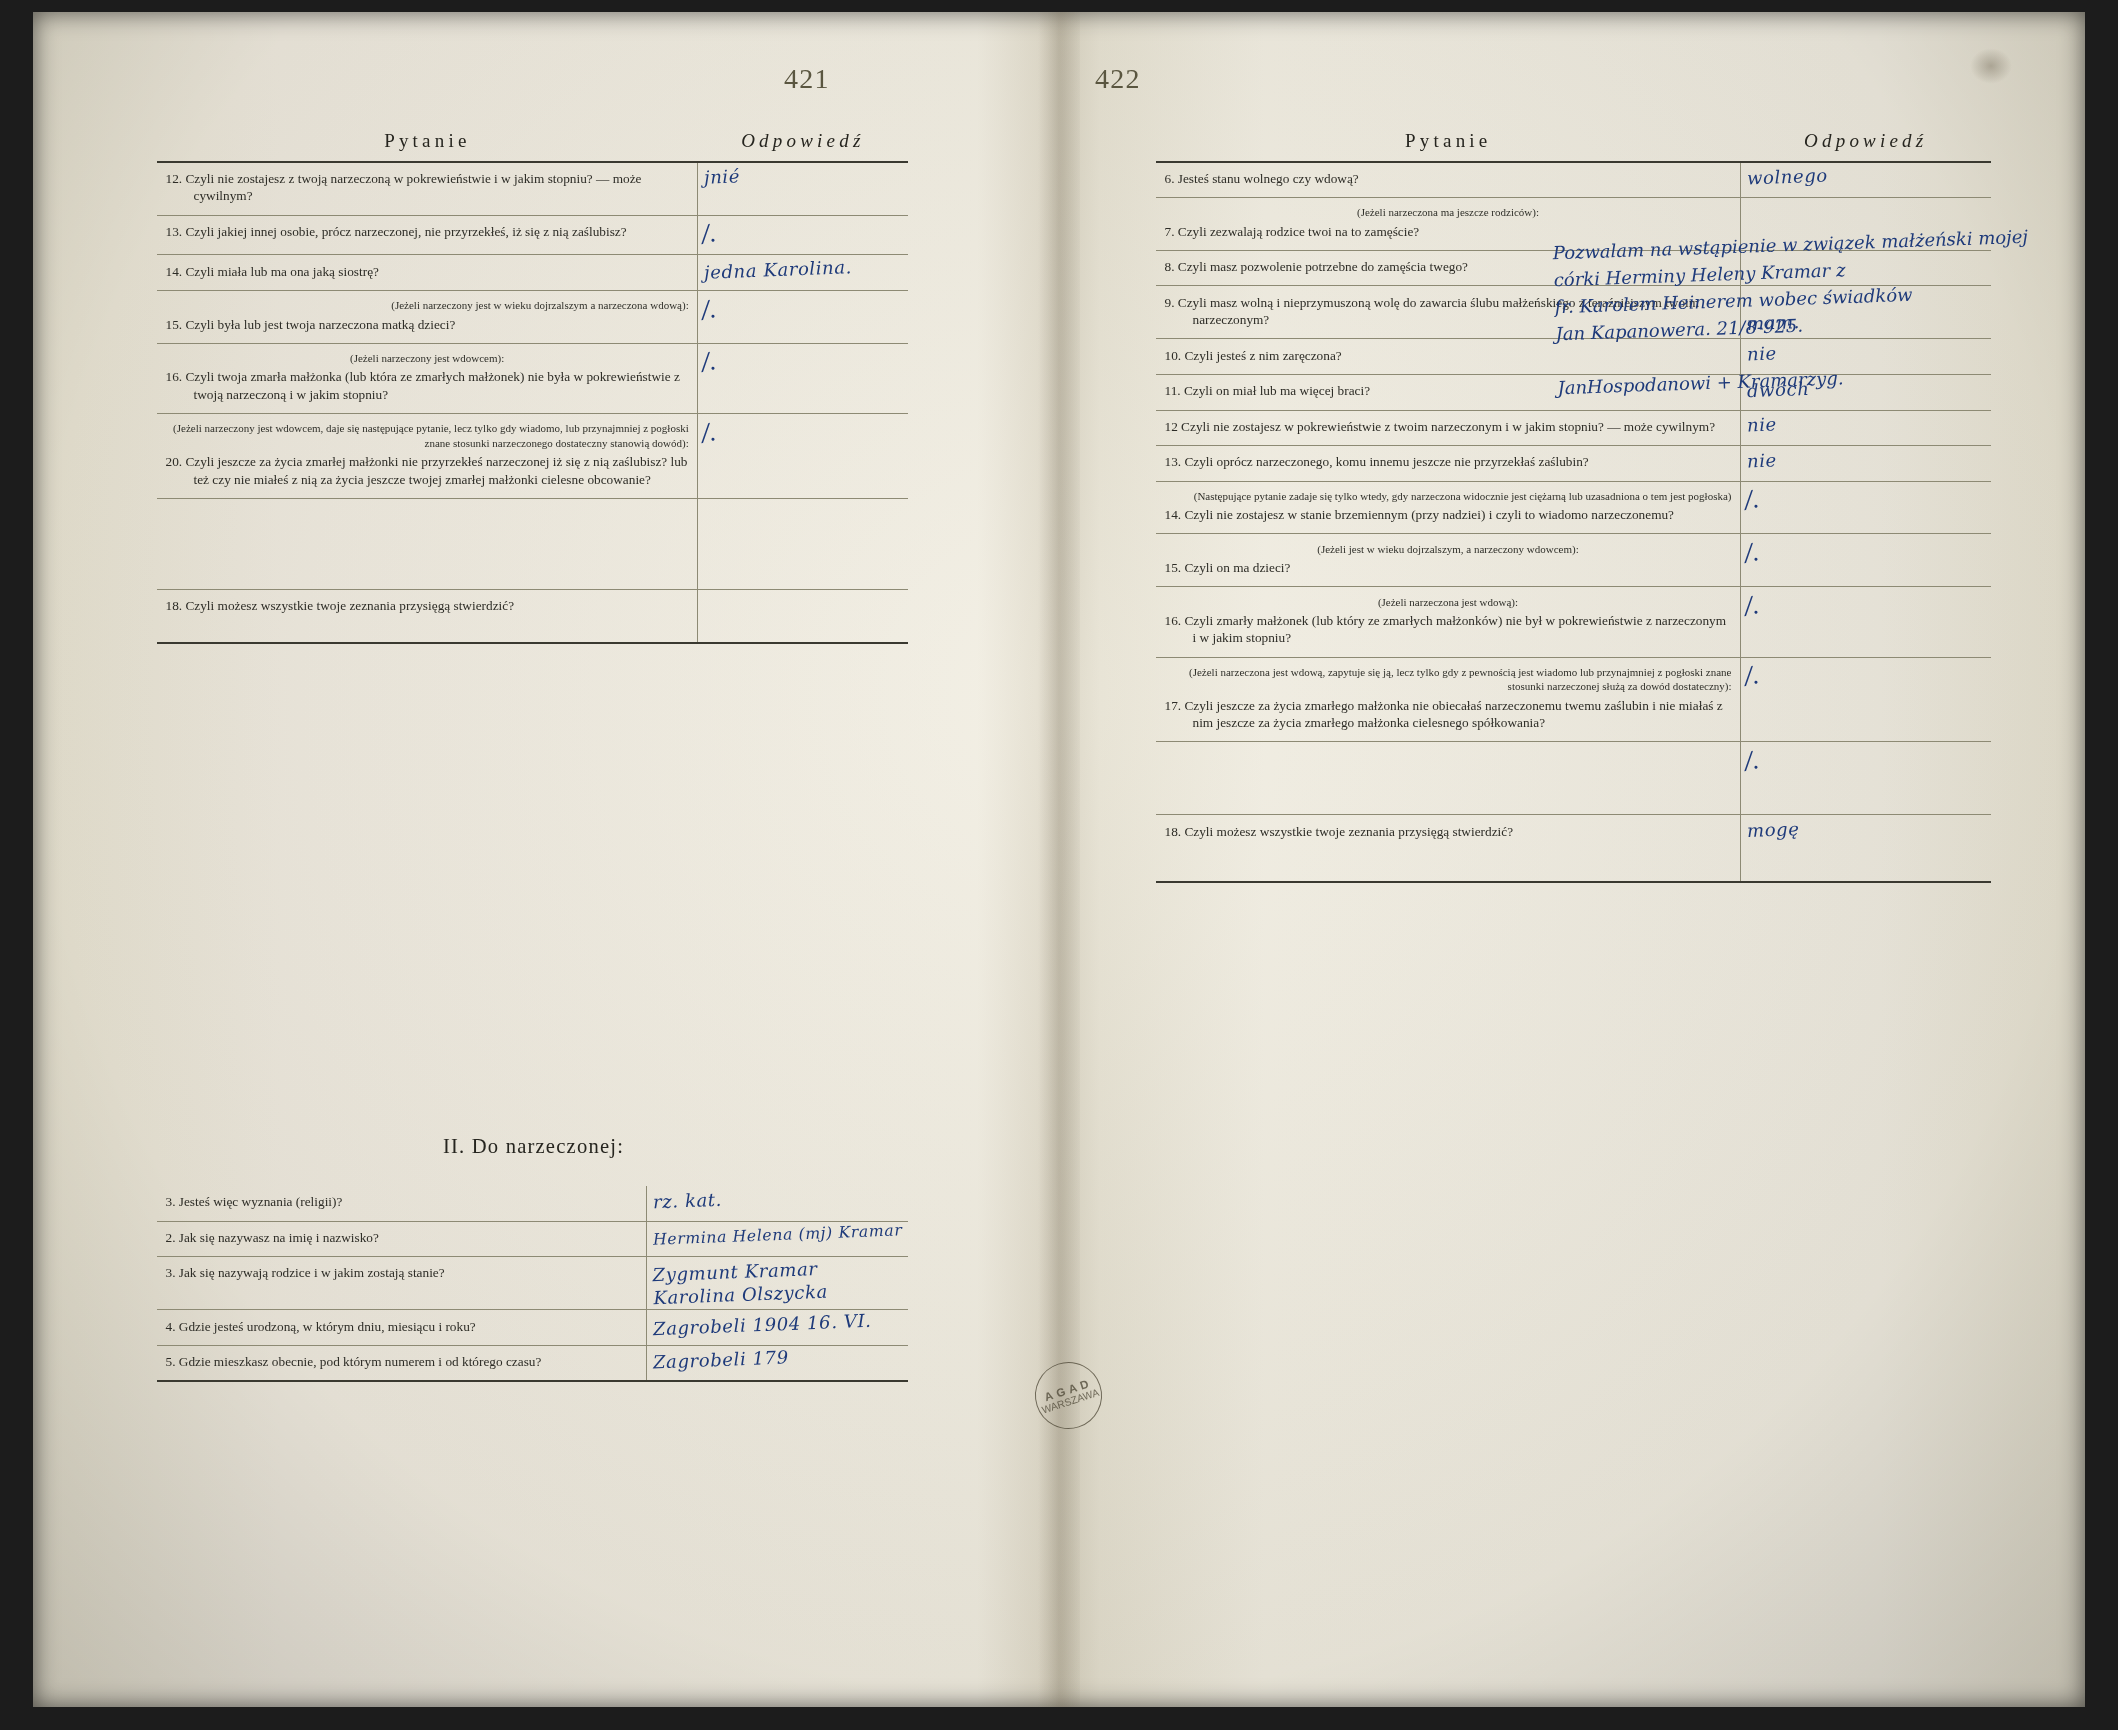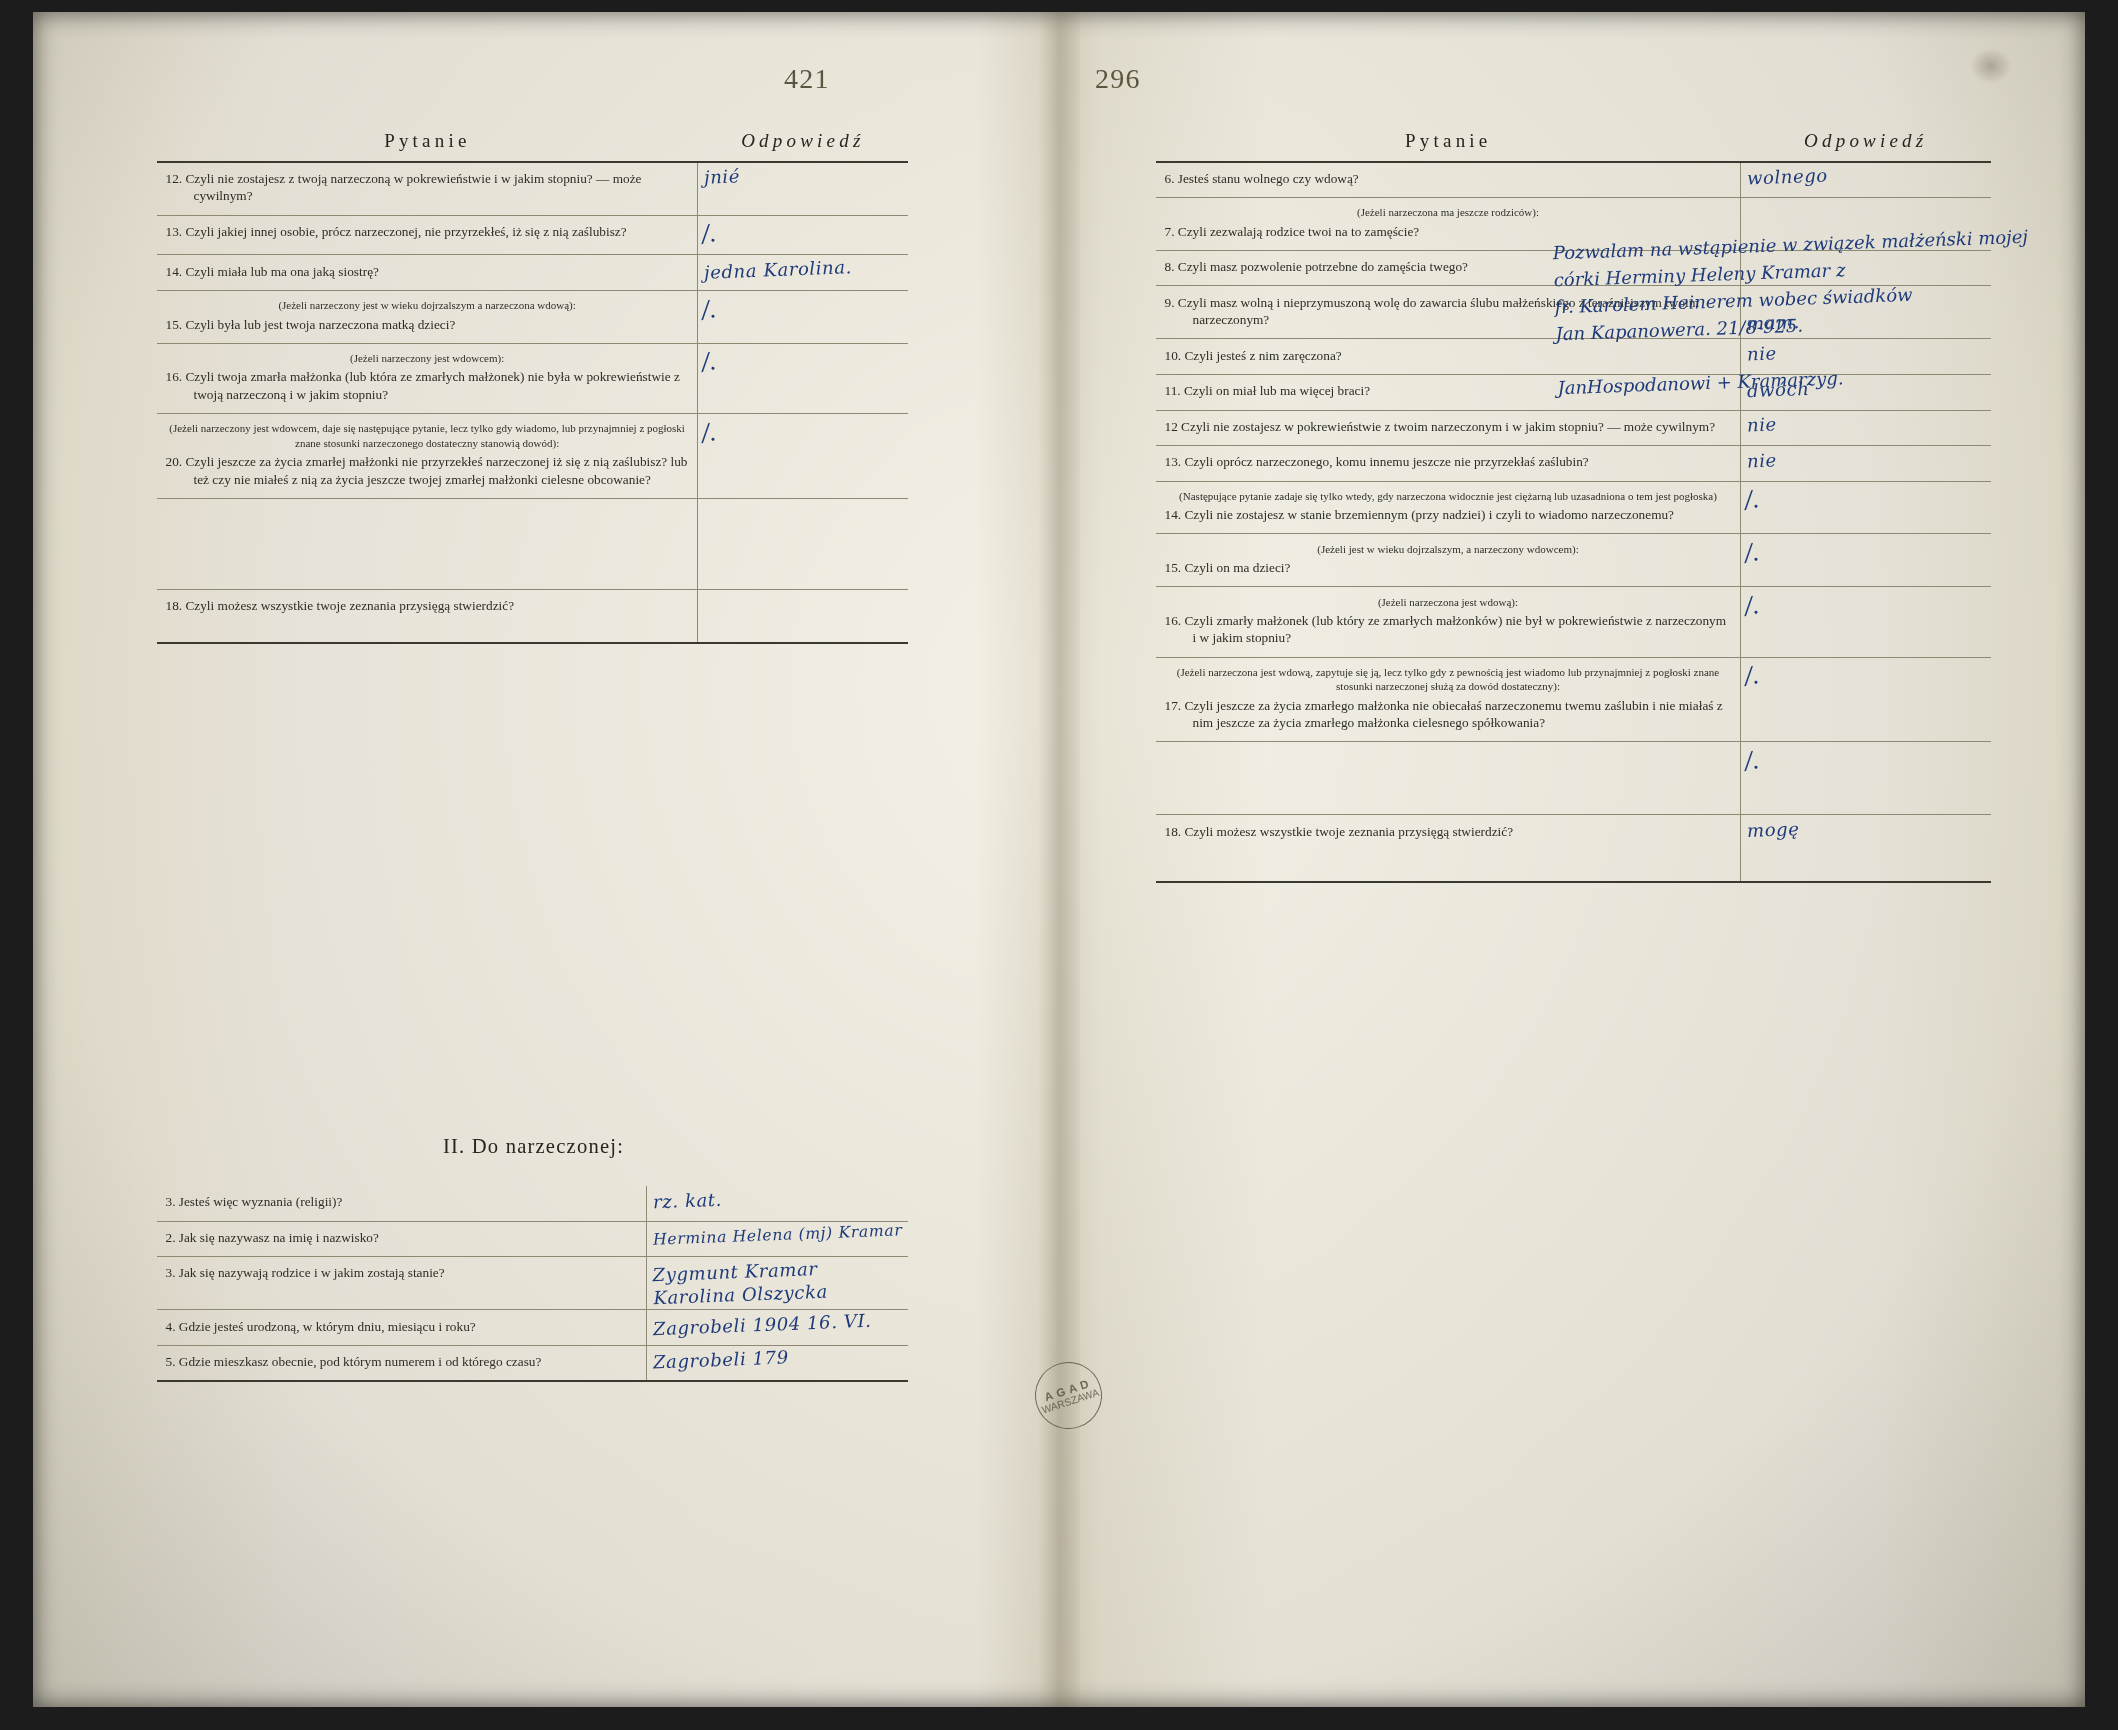--- a/index.html
+++ b/index.html
@@ -79,21 +79,21 @@
   table.form tr.last td{border-bottom:2.4px solid #3a3930;}
   .hang{display:block;padding-left:28px;text-indent:-28px;}
   .note{
     display:block;
     font-size:11px;
     text-align:center;
     padding-bottom:3px;
     line-height:1.3;
     color:#30302a;
   }
-  .note.left-note{text-align:center;}
+  .note.left-note{text-align:right;}
 
   .handwriting{
     font-family:"DejaVu Serif", serif;
     font-style:italic;
     color:#1e3a7a;
     font-size:18px;
     letter-spacing:0.6px;
     transform:rotate(-2.2deg);
     display:inline-block;
     line-height:1.25;
@@ -157,21 +157,21 @@
 </style>
 </head>
 <body>
 
 <div class="page">
   <div class="spread">
     <div class="corner-smudge"></div>
     <div class="gutter"></div>
 
     <div class="folio folio-left">421</div>
-    <div class="folio folio-right">296</div>
+    <div class="folio folio-right">422</div>
 
     <table class="form left">
       <thead>
         <tr>
           <th class="q">Pytanie</th>
           <th class="a">Odpowiedź</th>
         </tr>
       </thead>
       <tbody>
         <tr>

